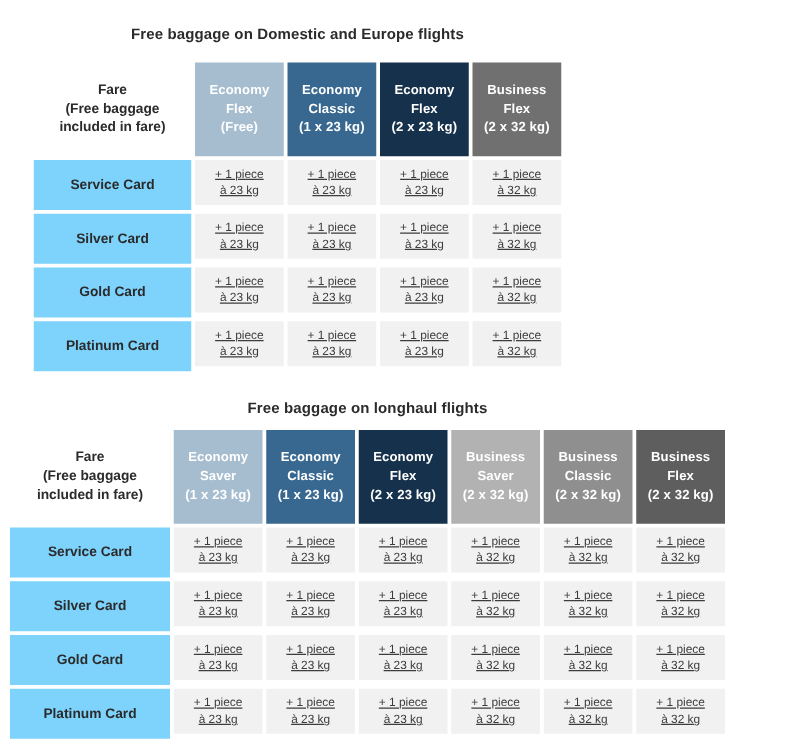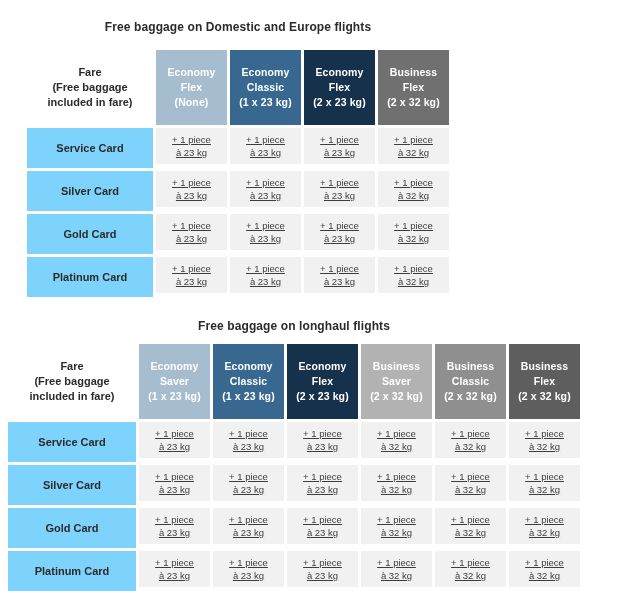--- a/index.html
+++ b/index.html
@@ -51,21 +51,21 @@
   <div class="grid grid-top">
 
     <div class="cell fare-cell">
       <span>Fare</span>
       <span>(Free baggage</span>
       <span>included in fare)</span>
     </div>
     <div class="cell head-cell" style="background-color: rgb(166, 189, 208);">
       <span>Economy</span>
       <span>Flex</span>
-      <span>(None)</span>
+      <span>(Free)</span>
     </div>
     <div class="cell head-cell" style="background-color: rgb(56, 104, 144);">
       <span>Economy</span>
       <span>Classic</span>
       <span>(1 x 23 kg)</span>
     </div>
     <div class="cell head-cell" style="background-color: rgb(22, 49, 75);">
       <span>Economy</span>
       <span>Flex</span>
       <span>(2 x 23 kg)</span>

